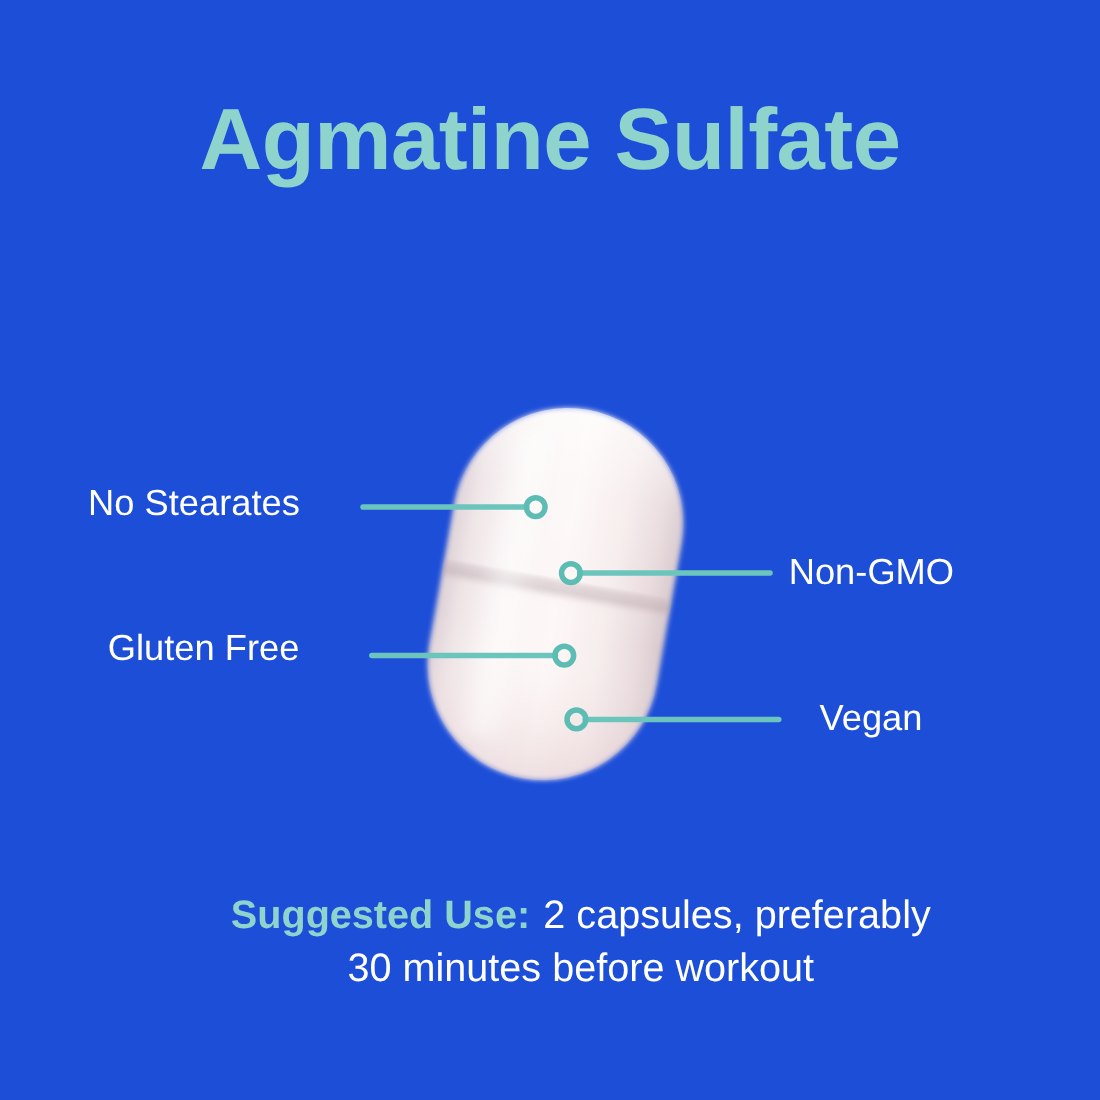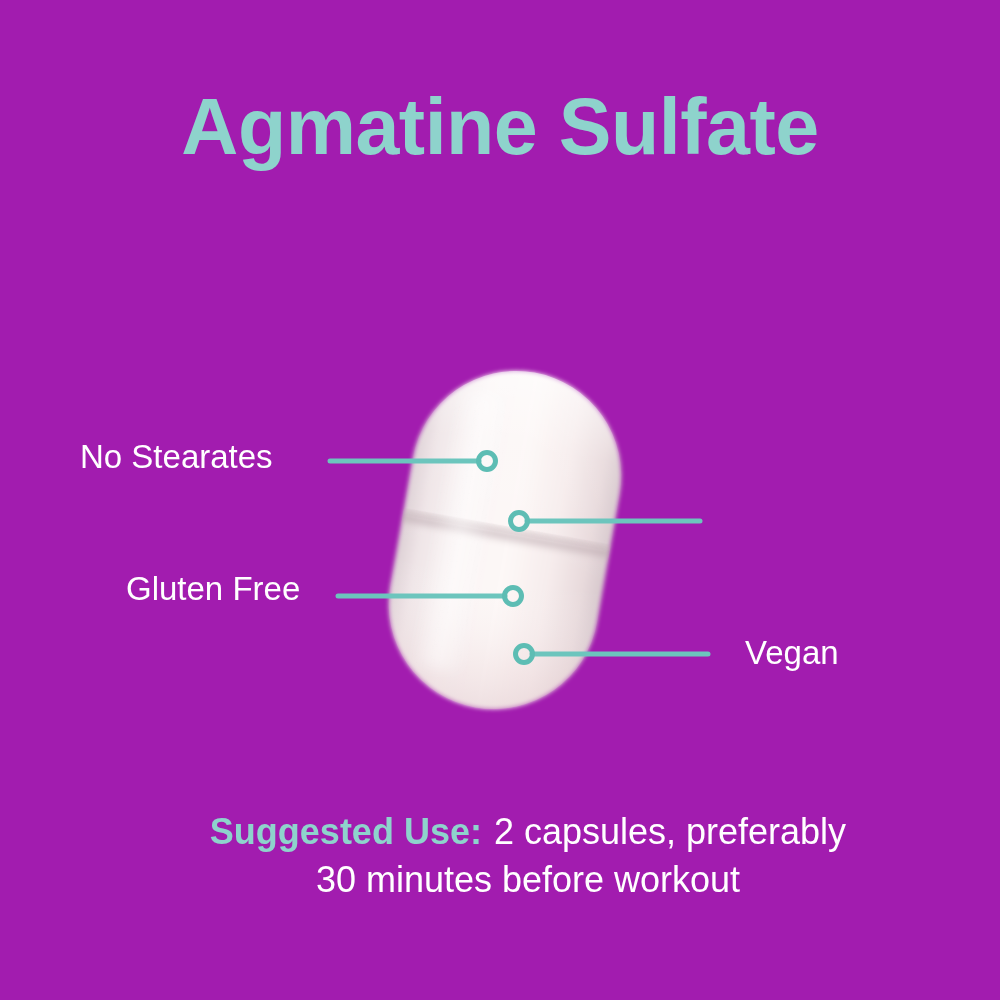--- a/index.html
+++ b/index.html
@@ -11,21 +11,21 @@
     width: 1000px;
     height: 1000px;
     background: #211e5e;
     font-family: "Liberation Sans", sans-serif;
     overflow: hidden;
   }
   .poster {
     position: relative;
     width: 1000px;
     height: 1000px;
-    background: #a21caf;
+    background: #1d4ed8;
     overflow: hidden;
   }
 
   
   .header {
     position: absolute;
     top: 86px;
     left: 0;
     width: 1000px;
     text-align: center;
@@ -61,21 +61,21 @@
   .callout-label {
     position: absolute;
     color: #ffffff;
     font-size: 33px;
     font-weight: 400;
     line-height: 1;
     white-space: nowrap;
     text-align: center;
   }
   .lbl-no-stearates { left: 80px;  top: 440px; }
-  .lbl-gluten-free  { left: 126px; top: 572px; }
+  .lbl-gluten-free  { left: 98px; top: 572px; }
   .lbl-non-gmo      { left: 717px; top: 503px; }
   .lbl-vegan        { left: 745px; top: 636px; }
 
   
   .footer {
     position: absolute;
     left: 0;
     top: 808px;
     width: 1000px;
     text-align: center;
@@ -179,20 +179,21 @@
     <g fill="none" stroke="#5dbdb4" stroke-width="5">
       <circle cx="487" cy="461" r="8.5"></circle>
       <circle cx="519" cy="521" r="8.5"></circle>
       <circle cx="513" cy="596" r="8.5"></circle>
       <circle cx="524" cy="654" r="8.5"></circle>
     </g>
   </svg>
 
   <div class="callout-label lbl-no-stearates">No Stearates</div>
 
+  <div class="callout-label lbl-non-gmo">Non-GMO</div>
 
   <div class="callout-label lbl-gluten-free">Gluten Free</div>
 
   <div class="callout-label lbl-vegan">Vegan</div>
 
   <div class="footer">
     <div class="footer-line">
       <span class="suggested-label">Suggested Use:</span><span>2 capsules, preferably</span>
     </div>
     <div class="footer-line">30 minutes before workout</div>

